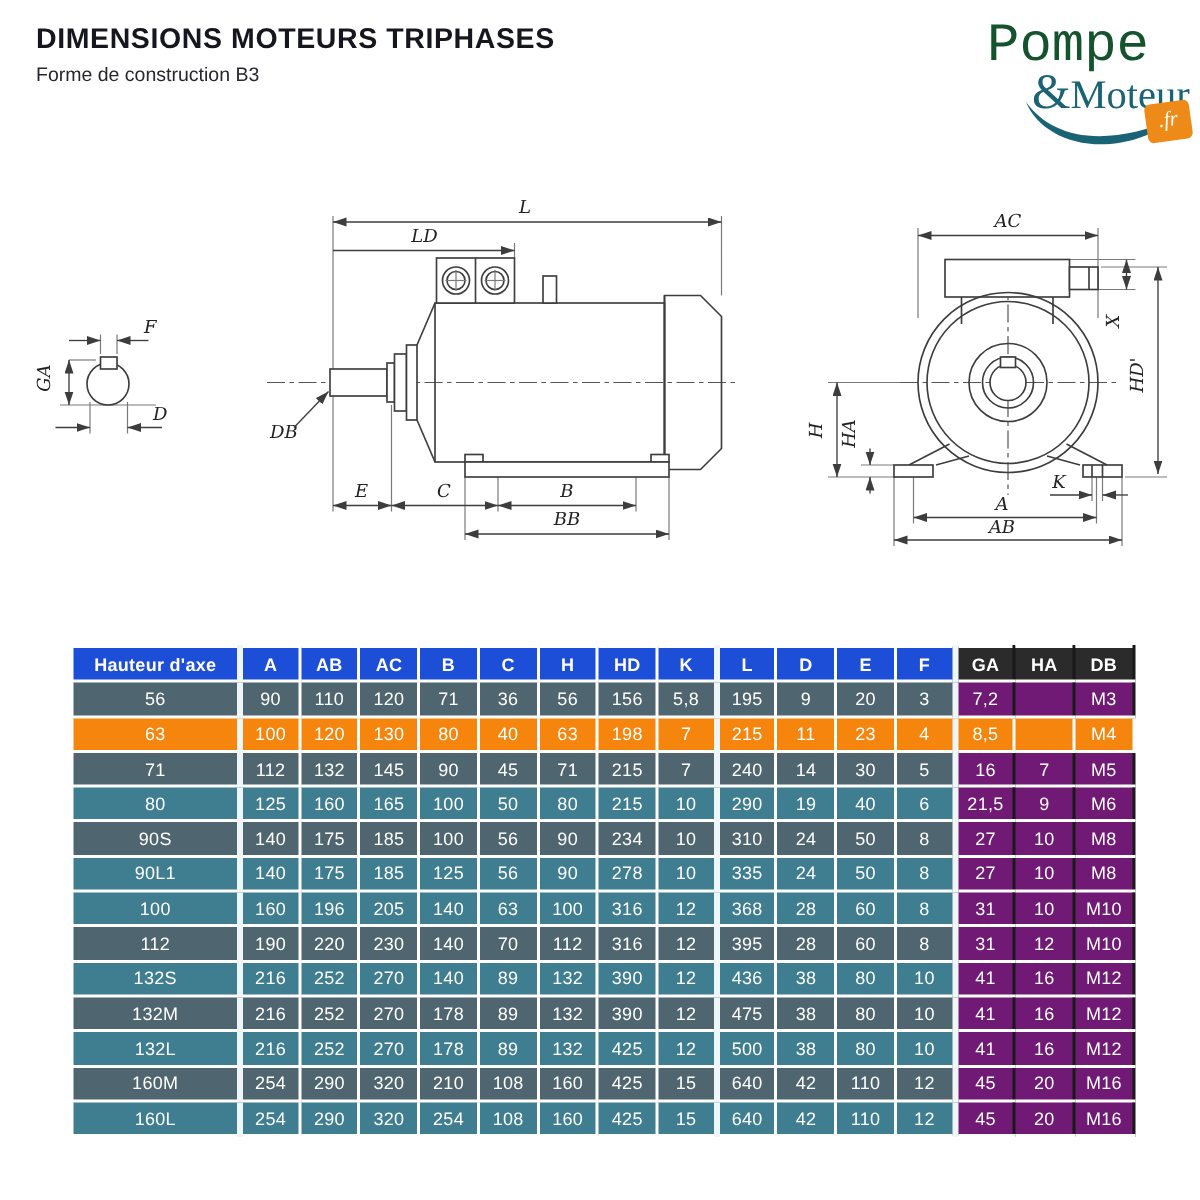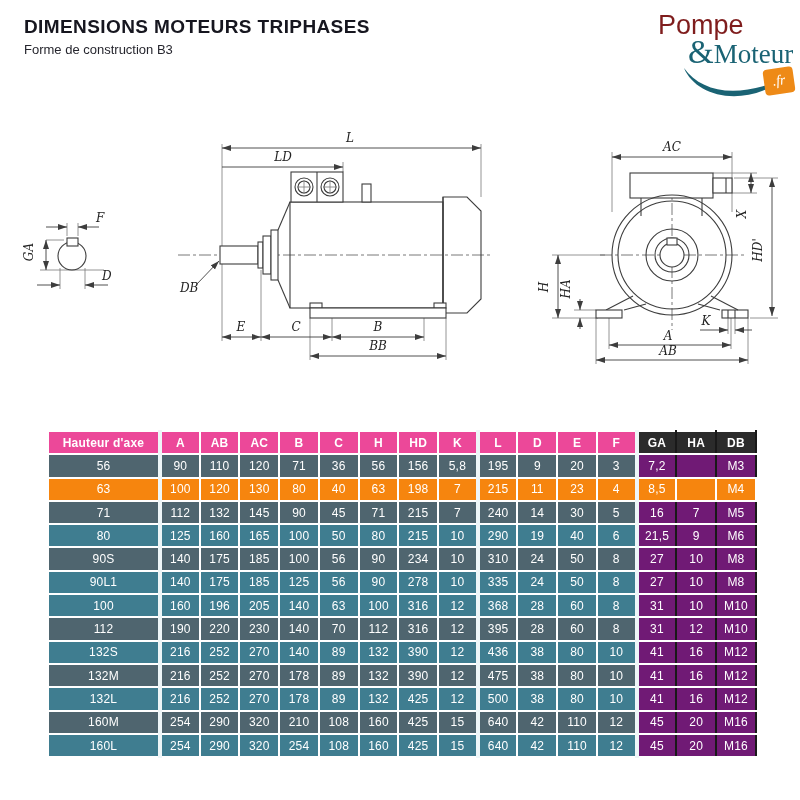--- a/index.html
+++ b/index.html
@@ -6,21 +6,21 @@
   body{width:800px;height:800px;background:#fff;position:relative;overflow:hidden;
        font-family:"Liberation Sans",sans-serif;}
 
   
   .page-header{position:absolute;left:24px;top:16px;}
   .title{font-size:19px;font-weight:800;color:#16161f;letter-spacing:.4px;text-align:center;}
   .subtitle{font-size:13px;color:#26262e;margin-top:4px;}
 
   
   .logo{position:absolute;left:648px;top:10px;width:148px;height:92px;}
-  .logo-line1{font-family:Liberation Sans, sans-serif;font-size:27px;color:#7f1d1d;margin-left:10px;}
+  .logo-line1{font-family:Liberation Mono, monospace;font-size:36px;color:#14532d;margin-left:10px;}
   .logo-line2{font-family:"Liberation Serif",serif;color:#1A6374;margin-left:40px;margin-top:-7px;}
   .logo-amp{font-size:33px;}
   .logo-moteur{font-size:27px;}
   .logo-swoosh{position:absolute;left:28px;top:56px;}
   .fr-badge{position:absolute;right:2px;top:58px;width:30px;height:26px;background:#EE8A17;
             border-radius:4px;transform:rotate(-8deg);display:flex;align-items:center;justify-content:center;
             color:#fff;font-family:"Liberation Serif",serif;font-style:italic;font-size:14px;}
 
   
   .drawing{position:absolute;left:0;top:100px;}
@@ -29,21 +29,21 @@
   .thin{stroke:#7a7a7a;stroke-width:.8;fill:none;}
   .dim{stroke:#3d3d3d;stroke-width:.9;fill:none;}
   .cl{stroke:#555;stroke-width:.8;fill:none;stroke-dasharray:12 3 3 3;}
   .dlabel{font:italic 12px "DejaVu Serif",serif;fill:#222;}
 
   
   .dims-table{position:absolute;left:47px;top:430px;width:708px;border-collapse:collapse;
               table-layout:fixed;font-size:12px;color:#fff;}
   .dims-table th,.dims-table td{border:2px solid #fff;height:21.3px;text-align:center;
               padding:0;font-weight:400;letter-spacing:.2px;}
-  .dims-table th{background:#ec4899;font-weight:700;}
+  .dims-table th{background:#1d4ed8;font-weight:700;}
   .dims-table th.dark{background:#2B2B2B;border-left-color:#191919;border-right-color:#191919;}
   tr.rdark td{background:#4F656F;}
   tr.rlight td{background:#3F7D90;}
   tr.rdark td.dark,tr.rlight td.dark{background:#701a75;border-left-color:#191919;border-right-color:#191919;}
   .dims-table th.grp,.dims-table td.grp{border-left:4px solid #eef6f8 !important;}
   tr.hl td{background:#F6850E !important;border-left-color:#fff;border-right-color:#fff;}
 </style>
 </head>
 <body>
 

